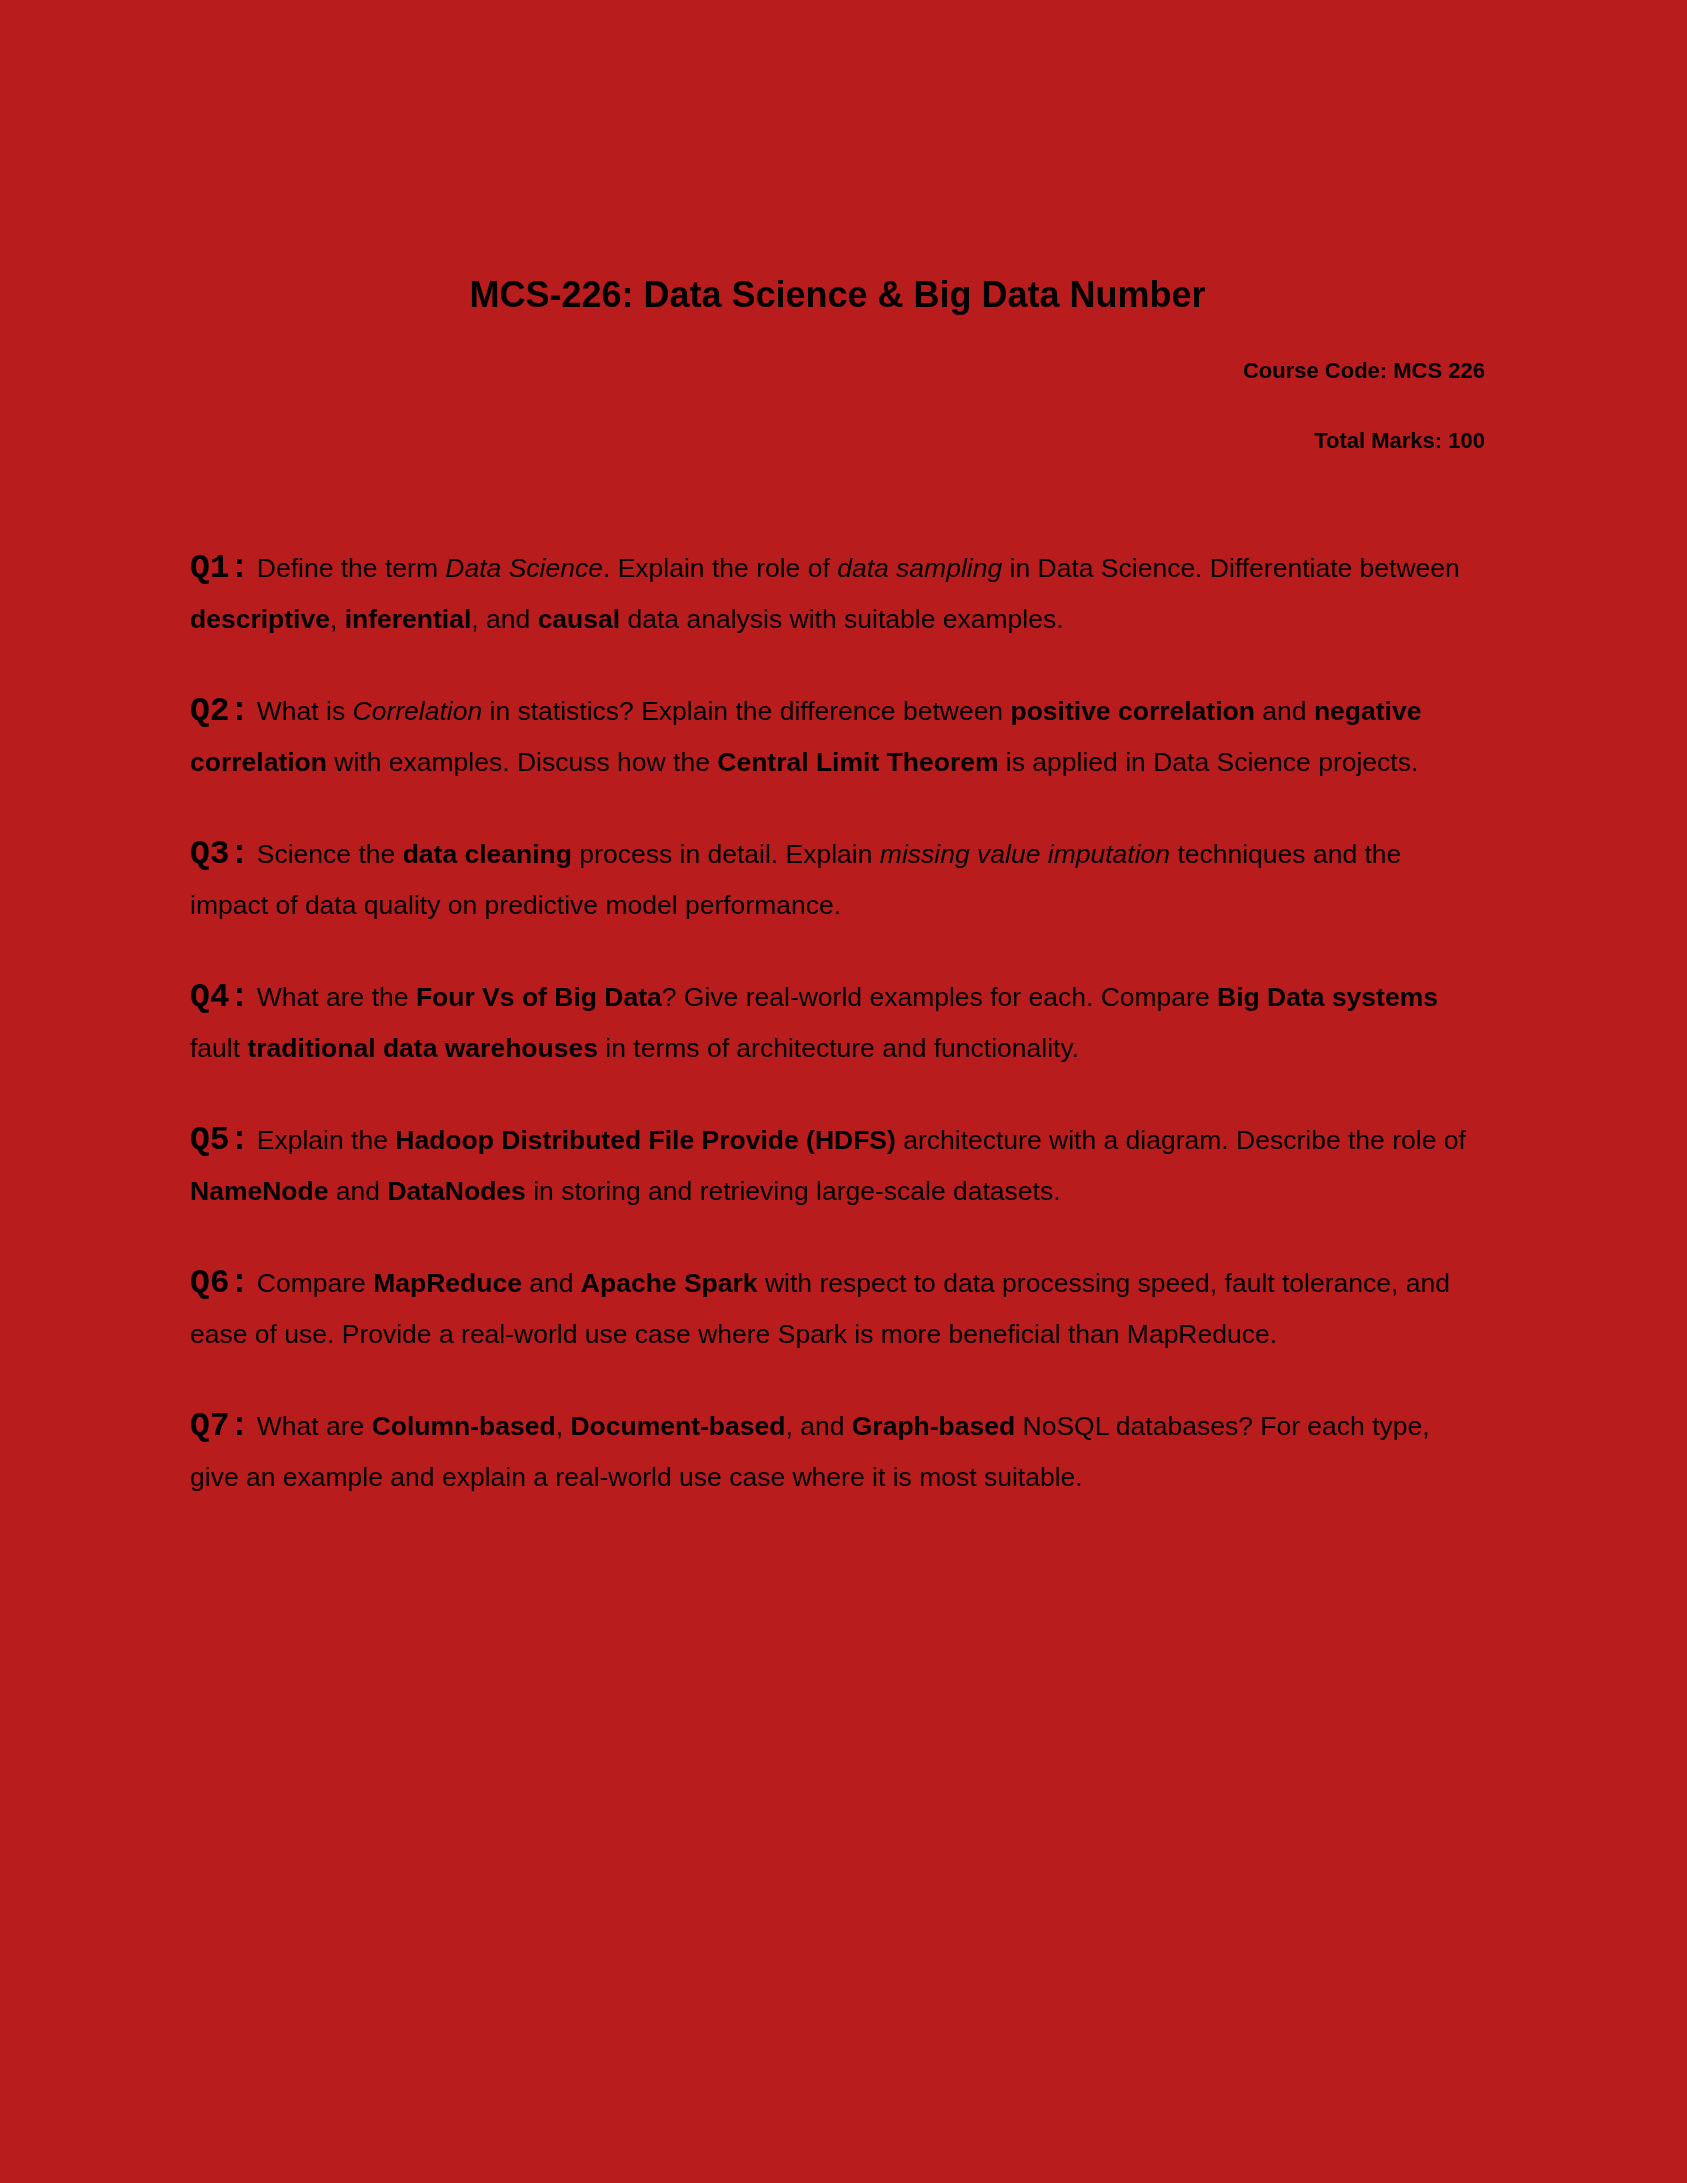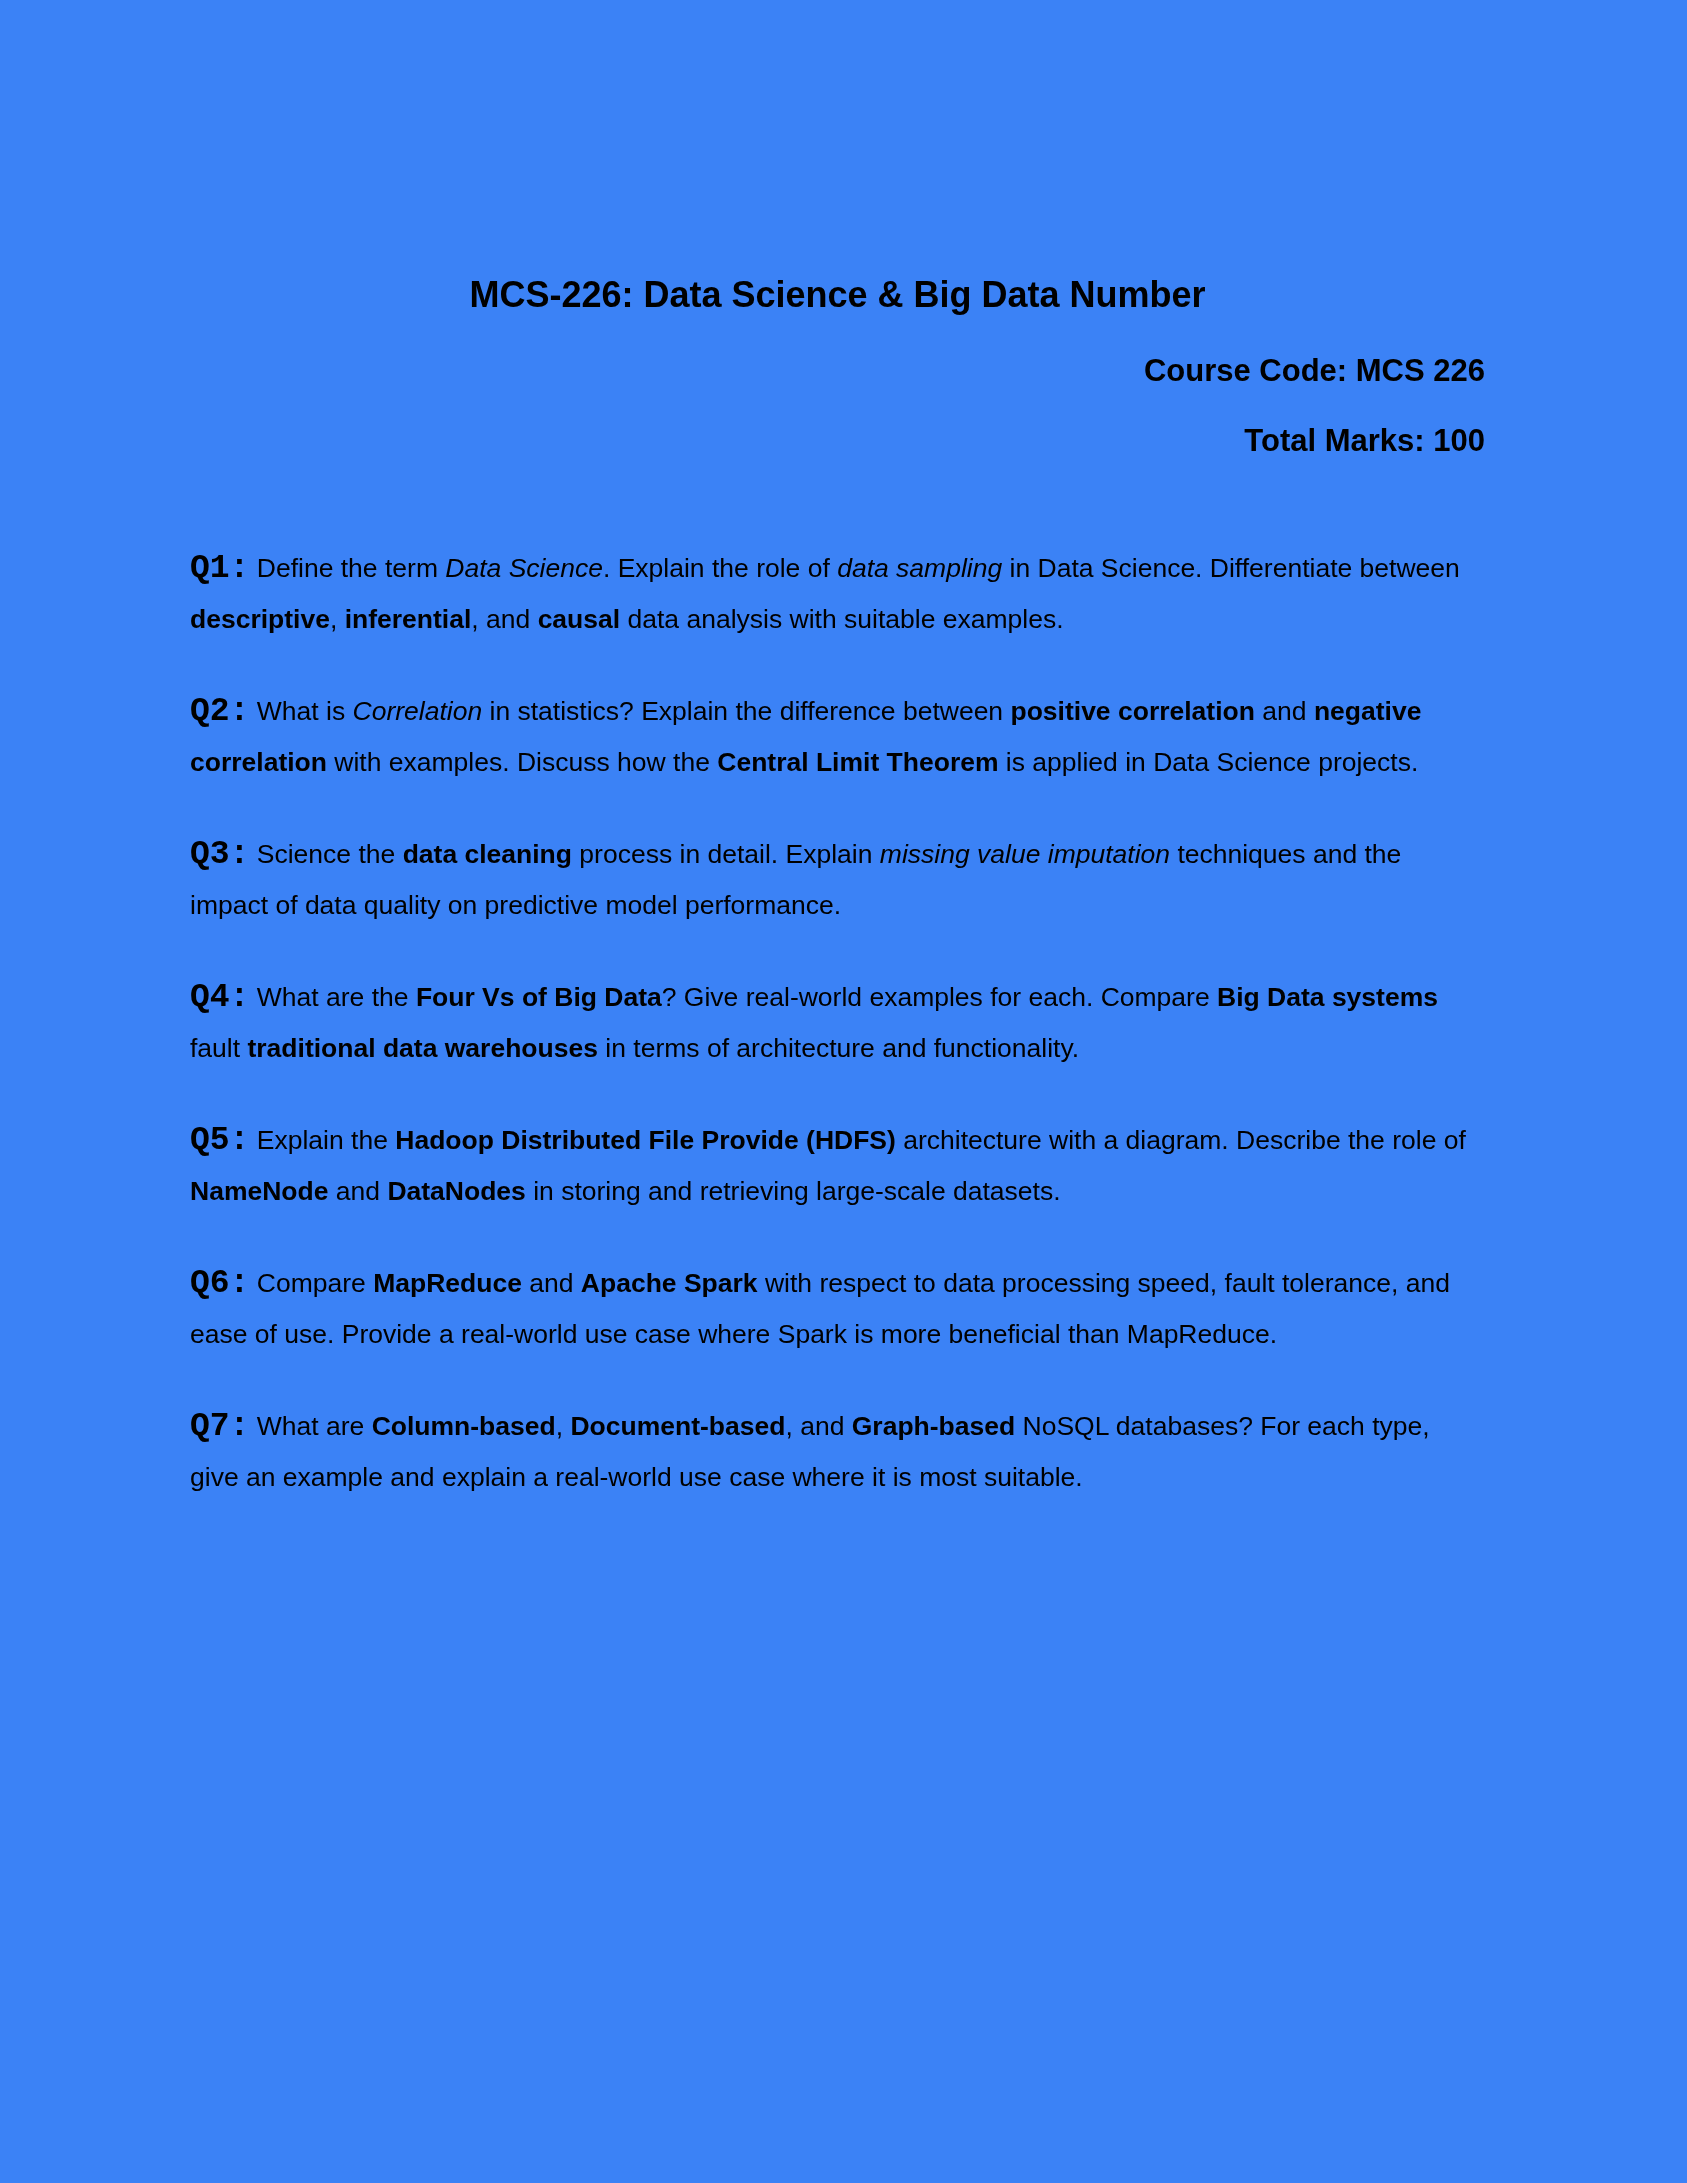--- a/index.html
+++ b/index.html
@@ -4,21 +4,21 @@
 <style>
   html, body {
     margin: 0;
     padding: 0;
     background: #ffffff;
   }
   .page {
     position: relative;
     width: 1687px;
     height: 2183px;
-    background: #3b82f6;
+    background: #b91c1c;
     color: #000000;
     font-family: "Liberation Sans", sans-serif;
     overflow: hidden;
     box-sizing: border-box;
   }
   .content {
     box-sizing: border-box;
     padding: 273px 202px 0 190px;
   }
   .doc-title {
@@ -32,21 +32,21 @@
     font-size: 36px;
     font-weight: 700;
     text-align: center;
     line-height: 44px;
     margin: 0 0 48px 0;
   }
   .meta {
     margin: 0 0 86px 0;
   }
   .meta p {
-    font-size: 31px;
+    font-size: 22px;
     font-weight: 700;
     text-align: right;
     line-height: 33px;
     margin: 0 0 37px 0;
   }
   .note {
     font-size: 26.5px;
     line-height: 49px;
     margin: 0 20px 94px 16.5px;
   }

